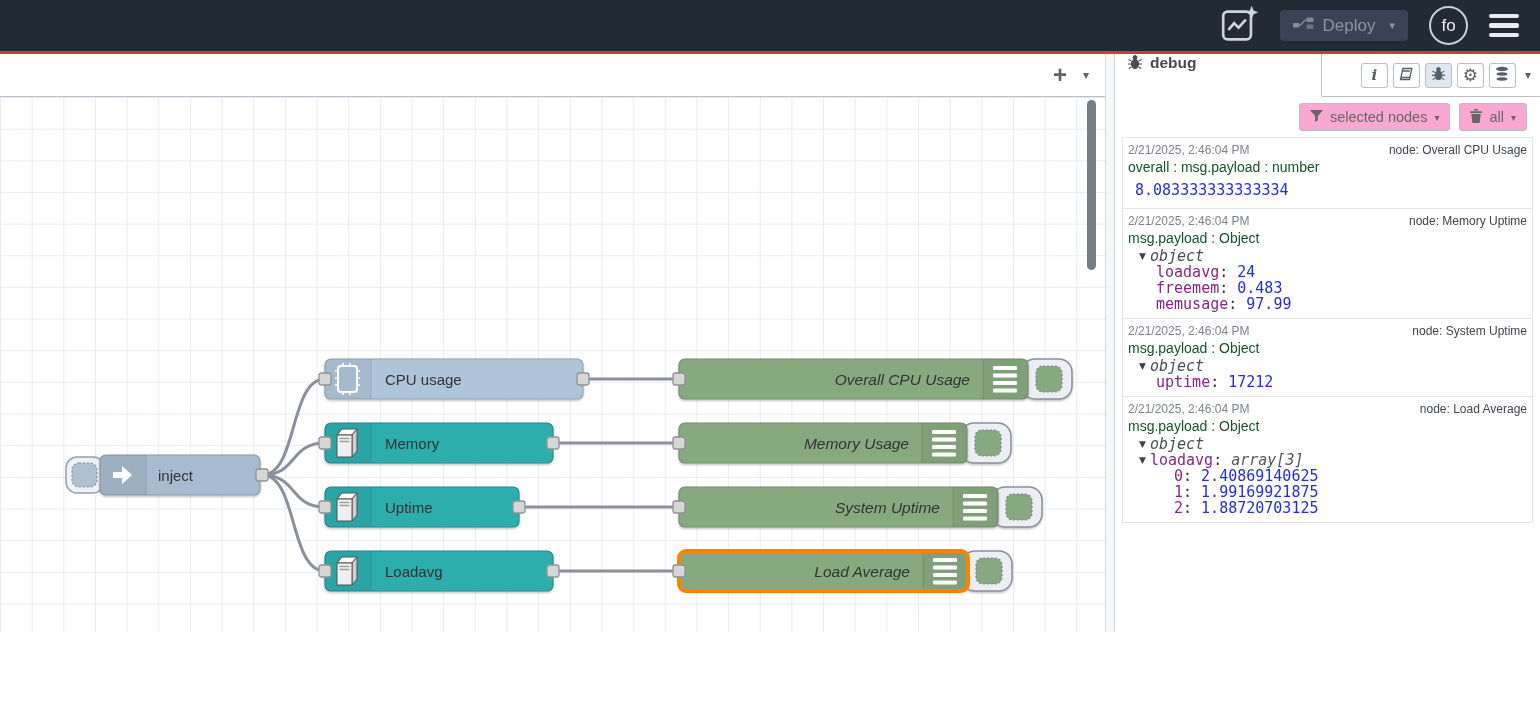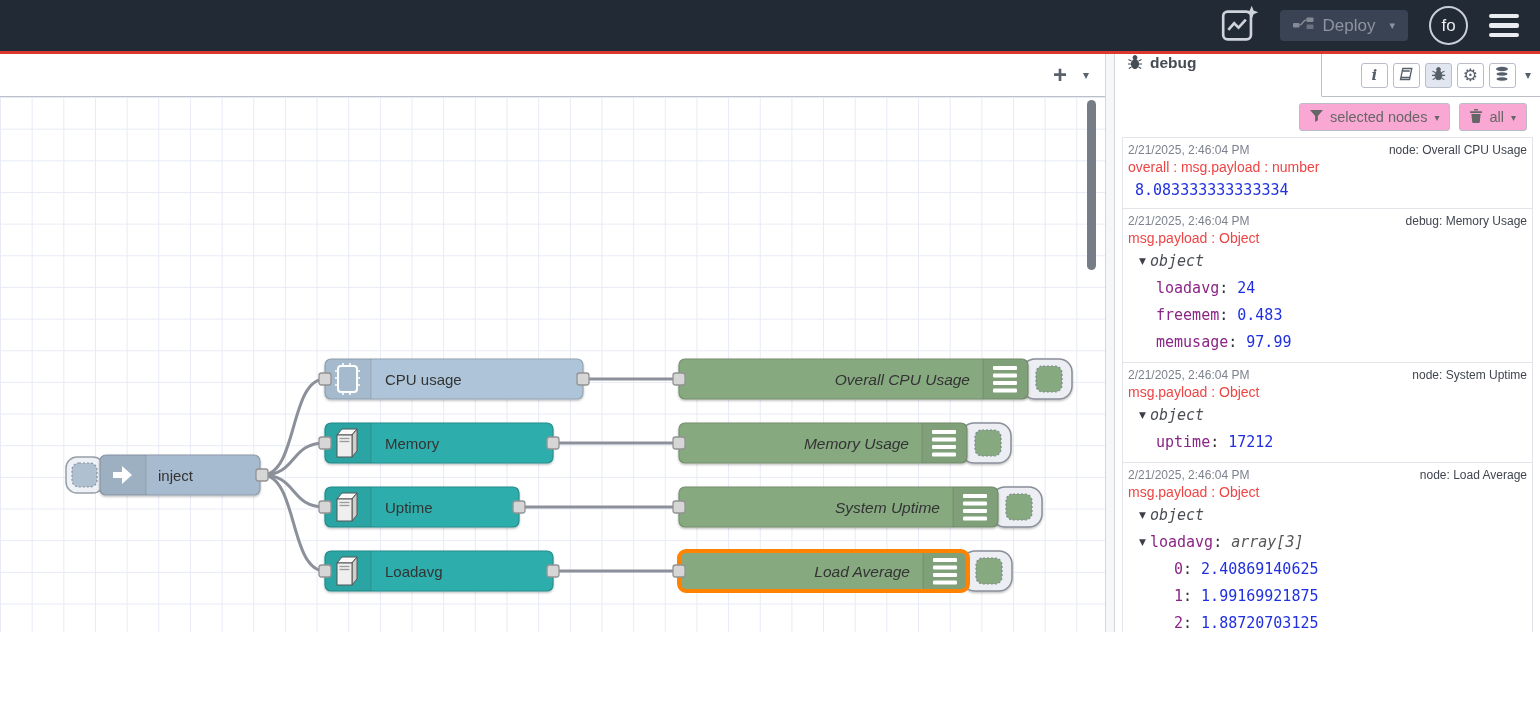--- a/index.html
+++ b/index.html
@@ -55,24 +55,24 @@
   .filter-btn { height:28px; border:1px solid #b9bdc9; border-radius:3px; background:#f9a8d4; color:#666;
     font-size:14.5px; display:flex; align-items:center; gap:7px; padding:0 10px; font-family:"Liberation Sans",sans-serif; }
   .filter-btn .caret { font-size:10px; color:#666; font-family:"DejaVu Sans",sans-serif; }
 
   .debug-messages { margin:0 7px; }
   .debug-msg { border:1px solid #e2e4ea; margin-top:-1px; padding:3px 5px 6px 5px; background:#fff; }
   .debug-msg:first-child { margin-top:0; }
   .msg-meta { display:flex; font-size:12px; padding:2px 0 1px 0; }
   .msg-ts { color:#7d828d; }
   .msg-src { color:#40454f; margin-left:auto; }
-  .msg-path { font-size:14px; color:#ef4444; padding:1px 0 2px 0; }
+  .msg-path { font-size:14px; color:#14532d; padding:1px 0 2px 0; }
   .msg-value { font-family:"DejaVu Sans Mono",monospace; font-size:15px; color:#2030e0; padding:4px 0 3px 7px; }
   .tree { font-family:"DejaVu Sans Mono",monospace; font-size:15px; }
-  .tree-row { line-height:27px; white-space:pre; }
+  .tree-row { line-height:16px; white-space:pre; }
   .ind1 { padding-left:11px; } .ind2 { padding-left:28px; } .ind3 { padding-left:46px; }
   .t-caret { font-size:9px; color:#3c3f46; margin-right:4px; vertical-align:2px; font-family:"DejaVu Sans",sans-serif; }
   .t-obj { font-style:italic; color:#4a4d54; }
   .t-key { color:#8b2687; }
   .t-colon { color:#333; }
   .t-val { color:#2030e0; }
   .t-type { font-style:italic; color:#555; }
 
   svg text { font-family:"Liberation Sans",sans-serif; }
 </style>
@@ -338,21 +338,21 @@
           <span class="msg-ts">2/21/2025, 2:46:04 PM</span>
           <span class="msg-src">node: Overall CPU Usage</span>
         </div>
         <div class="msg-path">overall : msg.payload : number</div>
         <div class="msg-value">8.083333333333334</div>
       </div>
 
       <div class="debug-msg">
         <div class="msg-meta">
           <span class="msg-ts">2/21/2025, 2:46:04 PM</span>
-          <span class="msg-src">debug: Memory Usage</span>
+          <span class="msg-src">node: Memory Uptime</span>
         </div>
         <div class="msg-path">msg.payload : Object</div>
         <div class="tree">
           <div class="tree-row ind1"><span class="t-caret">▼</span><span class="t-obj">object</span></div>
           <div class="tree-row ind2"><span class="t-key">loadavg</span><span class="t-colon">: </span><span class="t-val">24</span></div>
           <div class="tree-row ind2"><span class="t-key">freemem</span><span class="t-colon">: </span><span class="t-val">0.483</span></div>
           <div class="tree-row ind2"><span class="t-key">memusage</span><span class="t-colon">: </span><span class="t-val">97.99</span></div>
         </div>
       </div>
 

